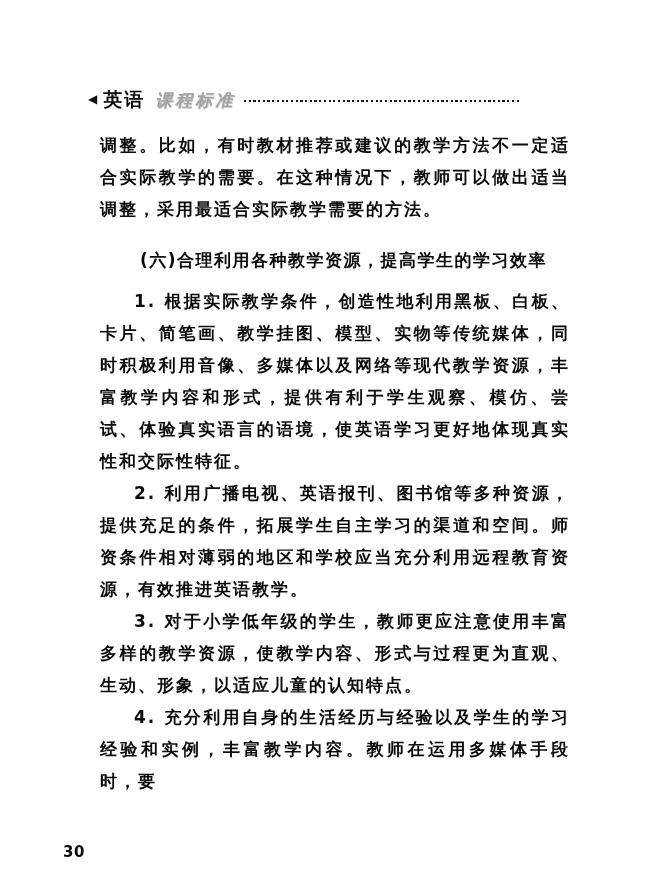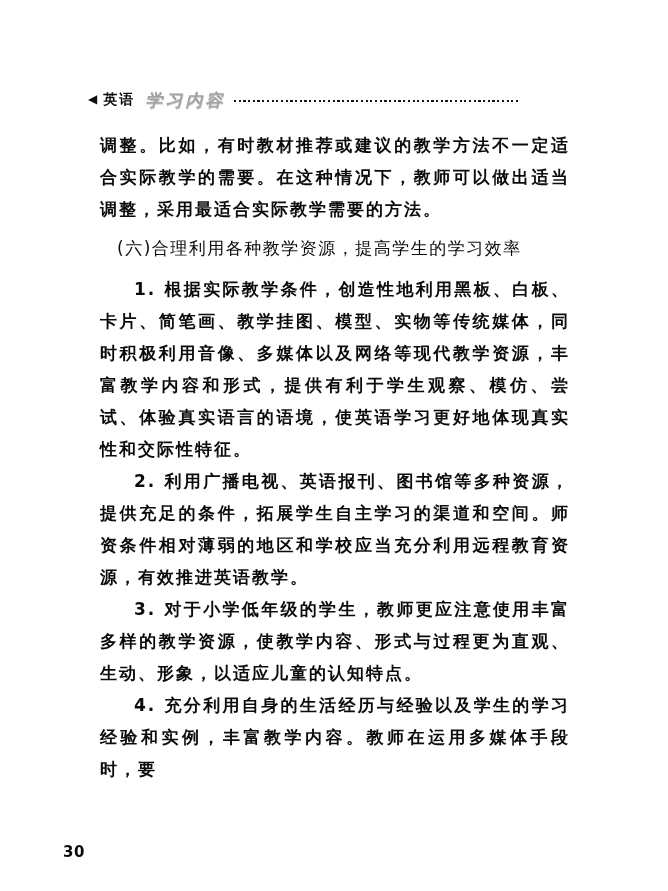--- a/index.html
+++ b/index.html
@@ -27,21 +27,21 @@
   }
   .tri {
     color: #101010;
     font-size: 12px;
     line-height: 1;
     margin-right: 6px;
     transform: translateY(-1px);
   }
   .subject {
     font-weight: bold;
-    font-size: 14px;
+    font-size: 19px;
     letter-spacing: 2px;
     color: #0a0a0a;
     white-space: nowrap;
   }
   .series {
     font-style: italic;
     font-weight: bold;
     font-size: 17px;
     letter-spacing: 3px;
     color: #a3a3a3;
@@ -73,47 +73,47 @@
     text-justify: inter-character;
   }
   .content p {
     margin: 0;
     text-indent: 2em;
   }
   .content p.no-indent {
     text-indent: 0;
   }
   .heading {
-    margin: 7px 0 9px 0;
+    margin: 19px 0 9px 0;
     font-size: 17px;
-    font-weight: normal;
+    font-weight: bold;
     letter-spacing: 1.5px;
     text-indent: 1em;
-    text-align: left;
+    text-align: center;
   }
   
   .pagenum {
     position: absolute;
     left: 63px;
     top: 843px;
     font-size: 15px;
     font-weight: bold;
     color: #0a0a0a;
     letter-spacing: 0.5px;
   }
 </style>
 </head>
 <body>
 
 <div class="page">
 
   <div class="header">
     <span class="tri">◀</span>
     <span class="subject">英语</span>
-    <span class="series">学习内容</span>
+    <span class="series">课程标准</span>
     <span class="rule"></span>
   </div>
 
   <div class="content">
     <p class="no-indent">调整。比如，有时教材推荐或建议的教学方法不一定适合实际教学的需要。在这种情况下，教师可以做出适当调整，采用最适合实际教学需要的方法。</p>
     <h2 class="heading">(六)合理利用各种教学资源，提高学生的学习效率</h2>
     <p>1. 根据实际教学条件，创造性地利用黑板、白板、卡片、简笔画、教学挂图、模型、实物等传统媒体，同时积极利用音像、多媒体以及网络等现代教学资源，丰富教学内容和形式，提供有利于学生观察、模仿、尝试、体验真实语言的语境，使英语学习更好地体现真实性和交际性特征。</p>
     <p>2. 利用广播电视、英语报刊、图书馆等多种资源，提供充足的条件，拓展学生自主学习的渠道和空间。师资条件相对薄弱的地区和学校应当充分利用远程教育资源，有效推进英语教学。</p>
     <p>3. 对于小学低年级的学生，教师更应注意使用丰富多样的教学资源，使教学内容、形式与过程更为直观、生动、形象，以适应儿童的认知特点。</p>
     <p>4. 充分利用自身的生活经历与经验以及学生的学习经验和实例，丰富教学内容。教师在运用多媒体手段时，要</p>

